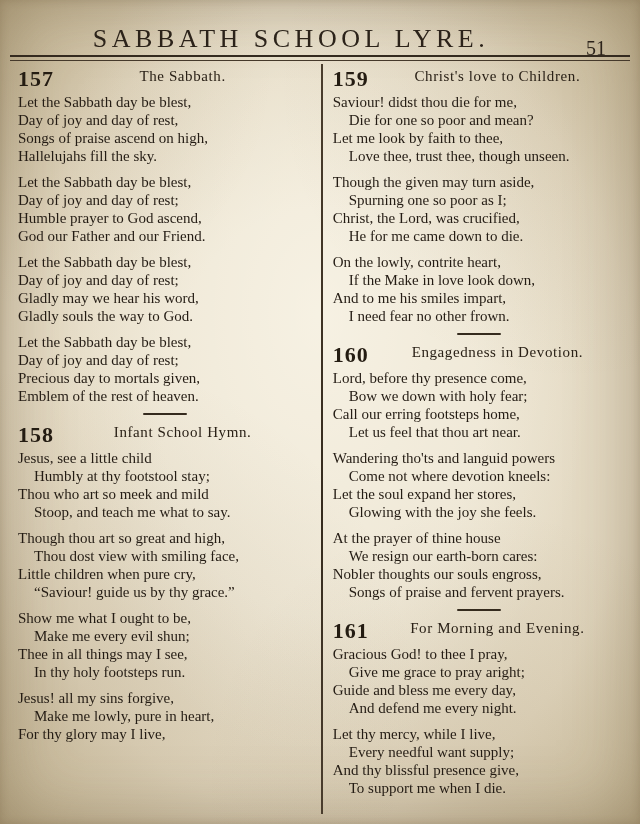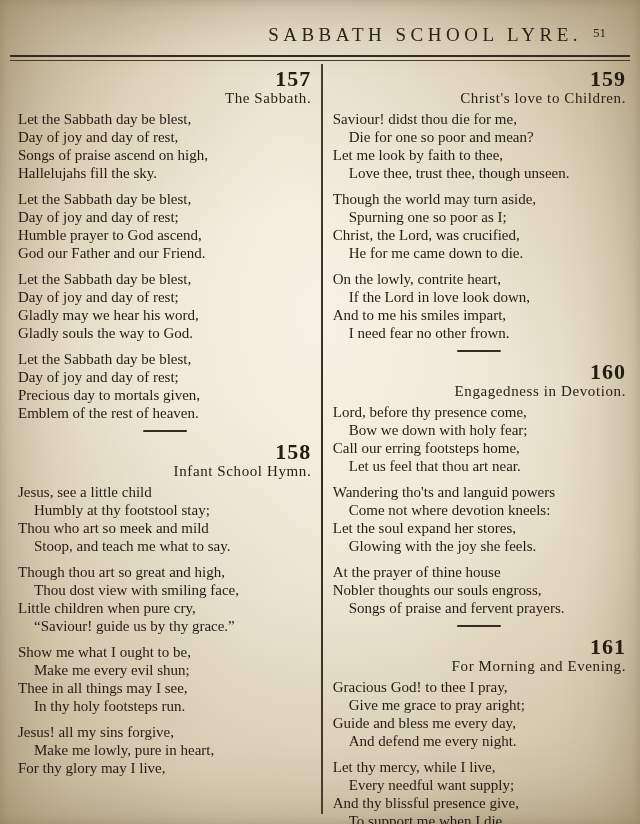--- a/index.html
+++ b/index.html
@@ -37,30 +37,30 @@
     position: absolute;
     top: 24px;
     left: 0;
     right: 0;
     height: 28px;
   }
   .header-title {
     position: absolute;
     left: 0;
     right: 58px;
-    text-align: right;
-    font-size: 19px;
+    text-align: center;
+    font-size: 26px;
     letter-spacing: 4.5px;
     color: #2c231a;
   }
   .page-number {
     position: absolute;
     right: 34px;
-    top: 1px;
-    font-size: 13px;
+    top: 13px;
+    font-size: 20px;
     color: #2c231a;
   }
   .header-rule {
     position: absolute;
     top: 55px;
     left: 10px;
     right: 10px;
     height: 3px;
     border-top: 2.5px solid #342a1f;
     border-bottom: 1px solid #45392b;
@@ -81,23 +81,22 @@
   .column.left  { padding: 0 10px 0 4px; }
   .column.right { padding: 0 2px 0 10px; }
   .column-rule {
     width: 1.5px;
     background: linear-gradient(#4a3d2d, #352b1e 60%, #4a3d2d);
     margin-top: -2px;
   }
 
   .hymn-head {
     display: flex;
-    align-items: flex-end;
+    align-items: flex-start;
     margin: 2px 0 3px 0;
-    flex-direction: column;
   }
   .hymn-number {
     font-size: 22px;
     font-weight: bold;
     letter-spacing: 1px;
     line-height: 22px;
     color: #241c12;
   }
   .hymn-title {
     flex: 1;
@@ -206,28 +205,28 @@
             <span class="hymn-number">159</span>
             <span class="hymn-title">Christ's love to Children.</span>
           </div>
           <div class="stanza">
             <div class="line">Saviour! didst thou die for me,</div>
             <div class="line indent">Die for one so poor and mean?</div>
             <div class="line">Let me look by faith to thee,</div>
             <div class="line indent">Love thee, trust thee, though unseen.</div>
           </div>
           <div class="stanza">
-            <div class="line">Though the world may turn aside,</div>
+            <div class="line">Though the given may turn aside,</div>
             <div class="line indent">Spurning one so poor as I;</div>
             <div class="line">Christ, the Lord, was crucified,</div>
             <div class="line indent">He for me came down to die.</div>
           </div>
           <div class="stanza">
             <div class="line">On the lowly, contrite heart,</div>
-            <div class="line indent">If the Lord in love look down,</div>
+            <div class="line indent">If the Make in love look down,</div>
             <div class="line">And to me his smiles impart,</div>
             <div class="line indent">I need fear no other frown.</div>
           </div>
         </section>
         <div class="hymn-divider"></div>
         <section class="hymn">
           <div class="hymn-head">
             <span class="hymn-number">160</span>
             <span class="hymn-title">Engagedness in Devotion.</span>
           </div>
@@ -238,20 +237,21 @@
             <div class="line indent">Let us feel that thou art near.</div>
           </div>
           <div class="stanza">
             <div class="line">Wandering tho'ts and languid powers</div>
             <div class="line indent">Come not where devotion kneels:</div>
             <div class="line">Let the soul expand her stores,</div>
             <div class="line indent">Glowing with the joy she feels.</div>
           </div>
           <div class="stanza">
             <div class="line">At the prayer of thine house</div>
+            <div class="line indent">We resign our earth-born cares:</div>
             <div class="line">Nobler thoughts our souls engross,</div>
             <div class="line indent">Songs of praise and fervent prayers.</div>
           </div>
         </section>
         <div class="hymn-divider"></div>
         <section class="hymn">
           <div class="hymn-head">
             <span class="hymn-number">161</span>
             <span class="hymn-title">For Morning and Evening.</span>
           </div>

